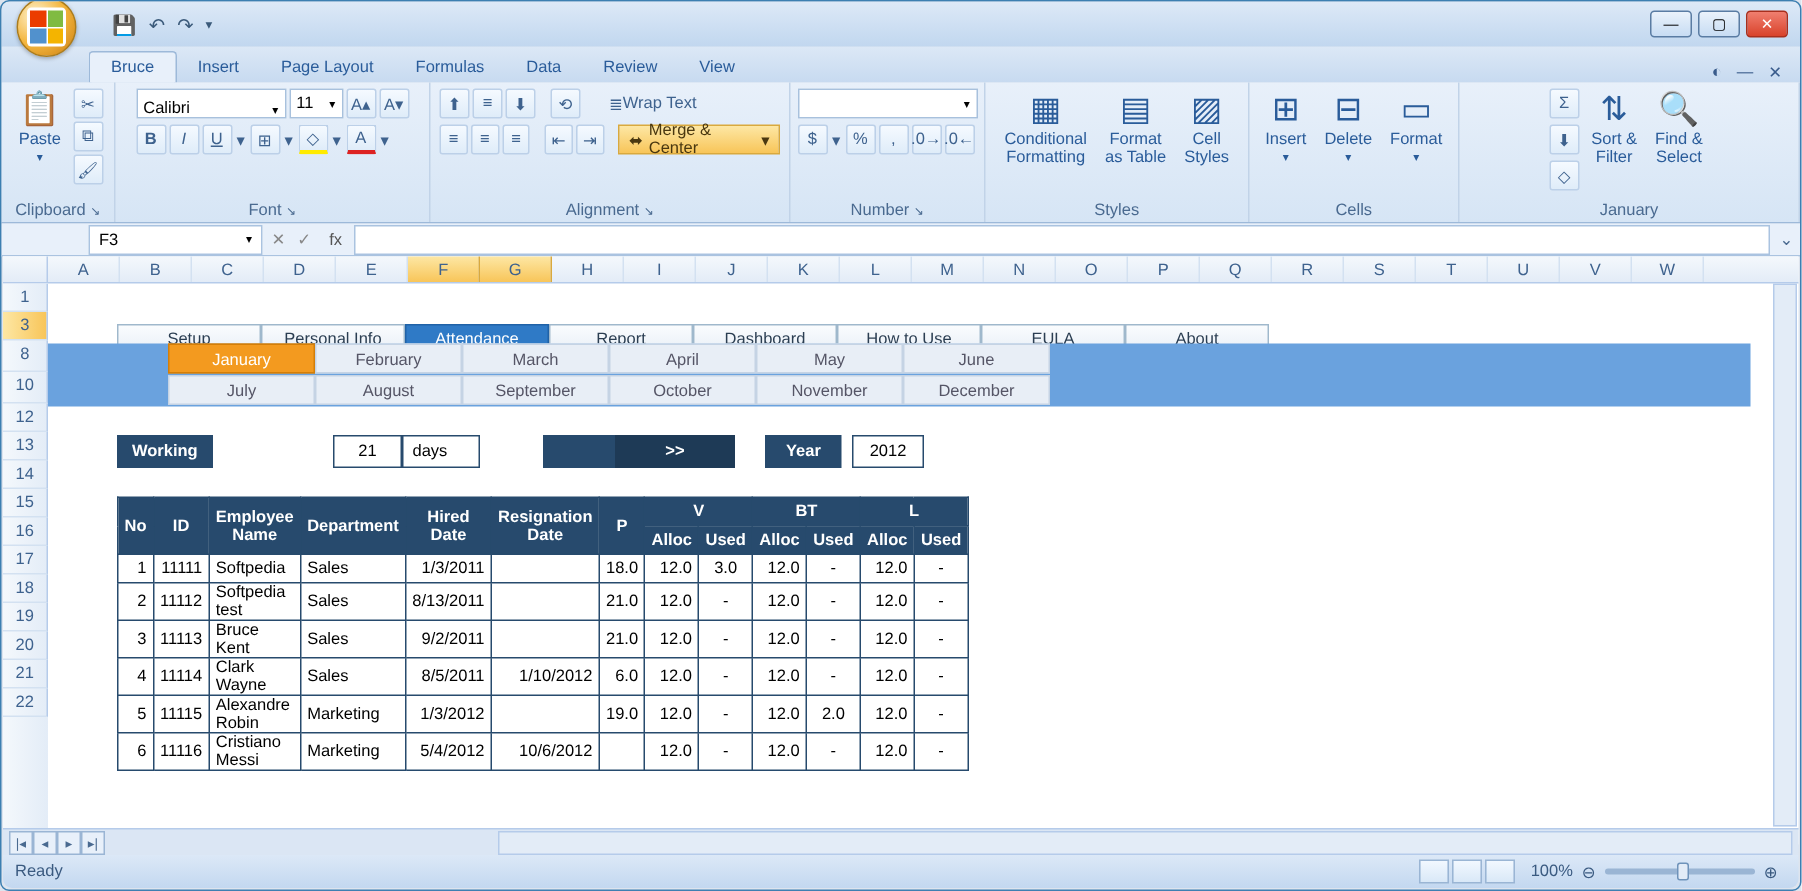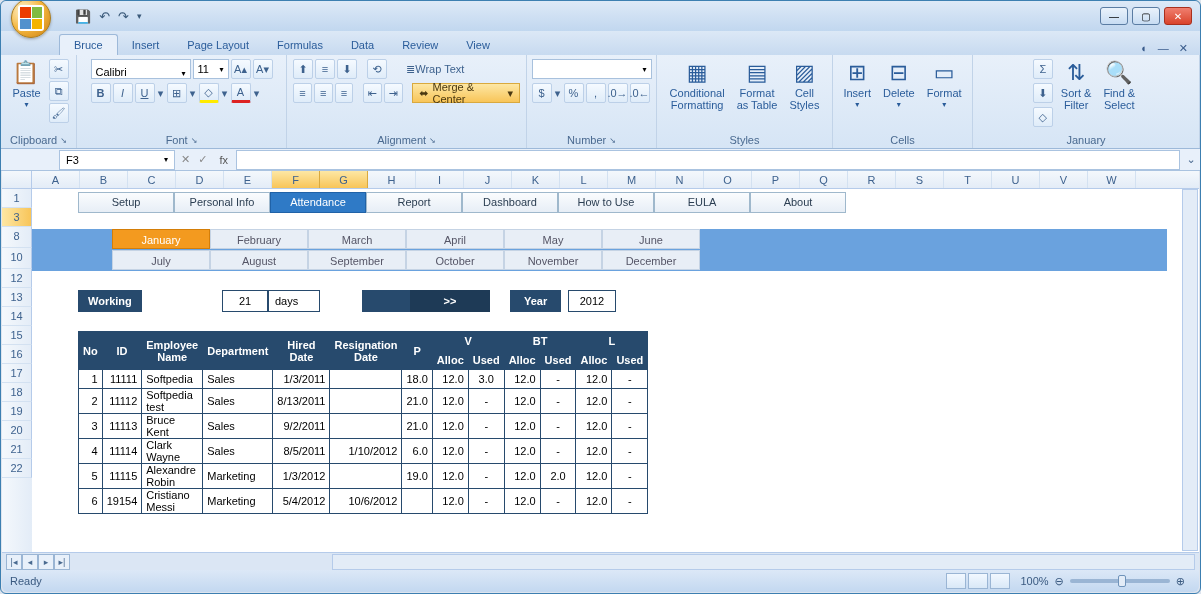--- a/index.html
+++ b/index.html
@@ -368,21 +368,21 @@
         <div class="rh" style="height: 19px;">16</div>
         <div class="rh">17</div>
         <div class="rh">18</div>
         <div class="rh">19</div>
         <div class="rh">20</div>
         <div class="rh">21</div>
         <div class="rh">22</div>
       </div>
     <div class="gridarea">
       <div class="ws">
-        <div class="navrow" style="top:3px">
+        <div class="navrow" style="top:27px">
             <div class="navbtn">Setup</div>
             <div class="navbtn">Personal Info</div>
             <div class="navbtn active">Attendance</div>
             <div class="navbtn">Report</div>
             <div class="navbtn">Dashboard</div>
             <div class="navbtn">How to Use</div>
             <div class="navbtn">EULA</div>
             <div class="navbtn">About</div>
           </div>
         <div class="bluebar" style="top:40px"></div>
@@ -506,21 +506,21 @@
                 <td class="r">19.0</td>
                 <td class="r">12.0</td>
                 <td class="c">-</td>
                 <td class="r">12.0</td>
                 <td class="c">2.0</td>
                 <td class="r">12.0</td>
                 <td class="c">-</td>
               </tr>
               <tr>
                 <td class="r">6</td>
-                <td class="r">19154</td>
+                <td class="r">11116</td>
                 <td>Cristiano Messi</td>
                 <td>Marketing</td>
                 <td class="r">5/4/2012</td>
                 <td class="r">10/6/2012</td>
                 <td class="r"></td>
                 <td class="r">12.0</td>
                 <td class="c">-</td>
                 <td class="r">12.0</td>
                 <td class="c">-</td>
                 <td class="r">12.0</td>

